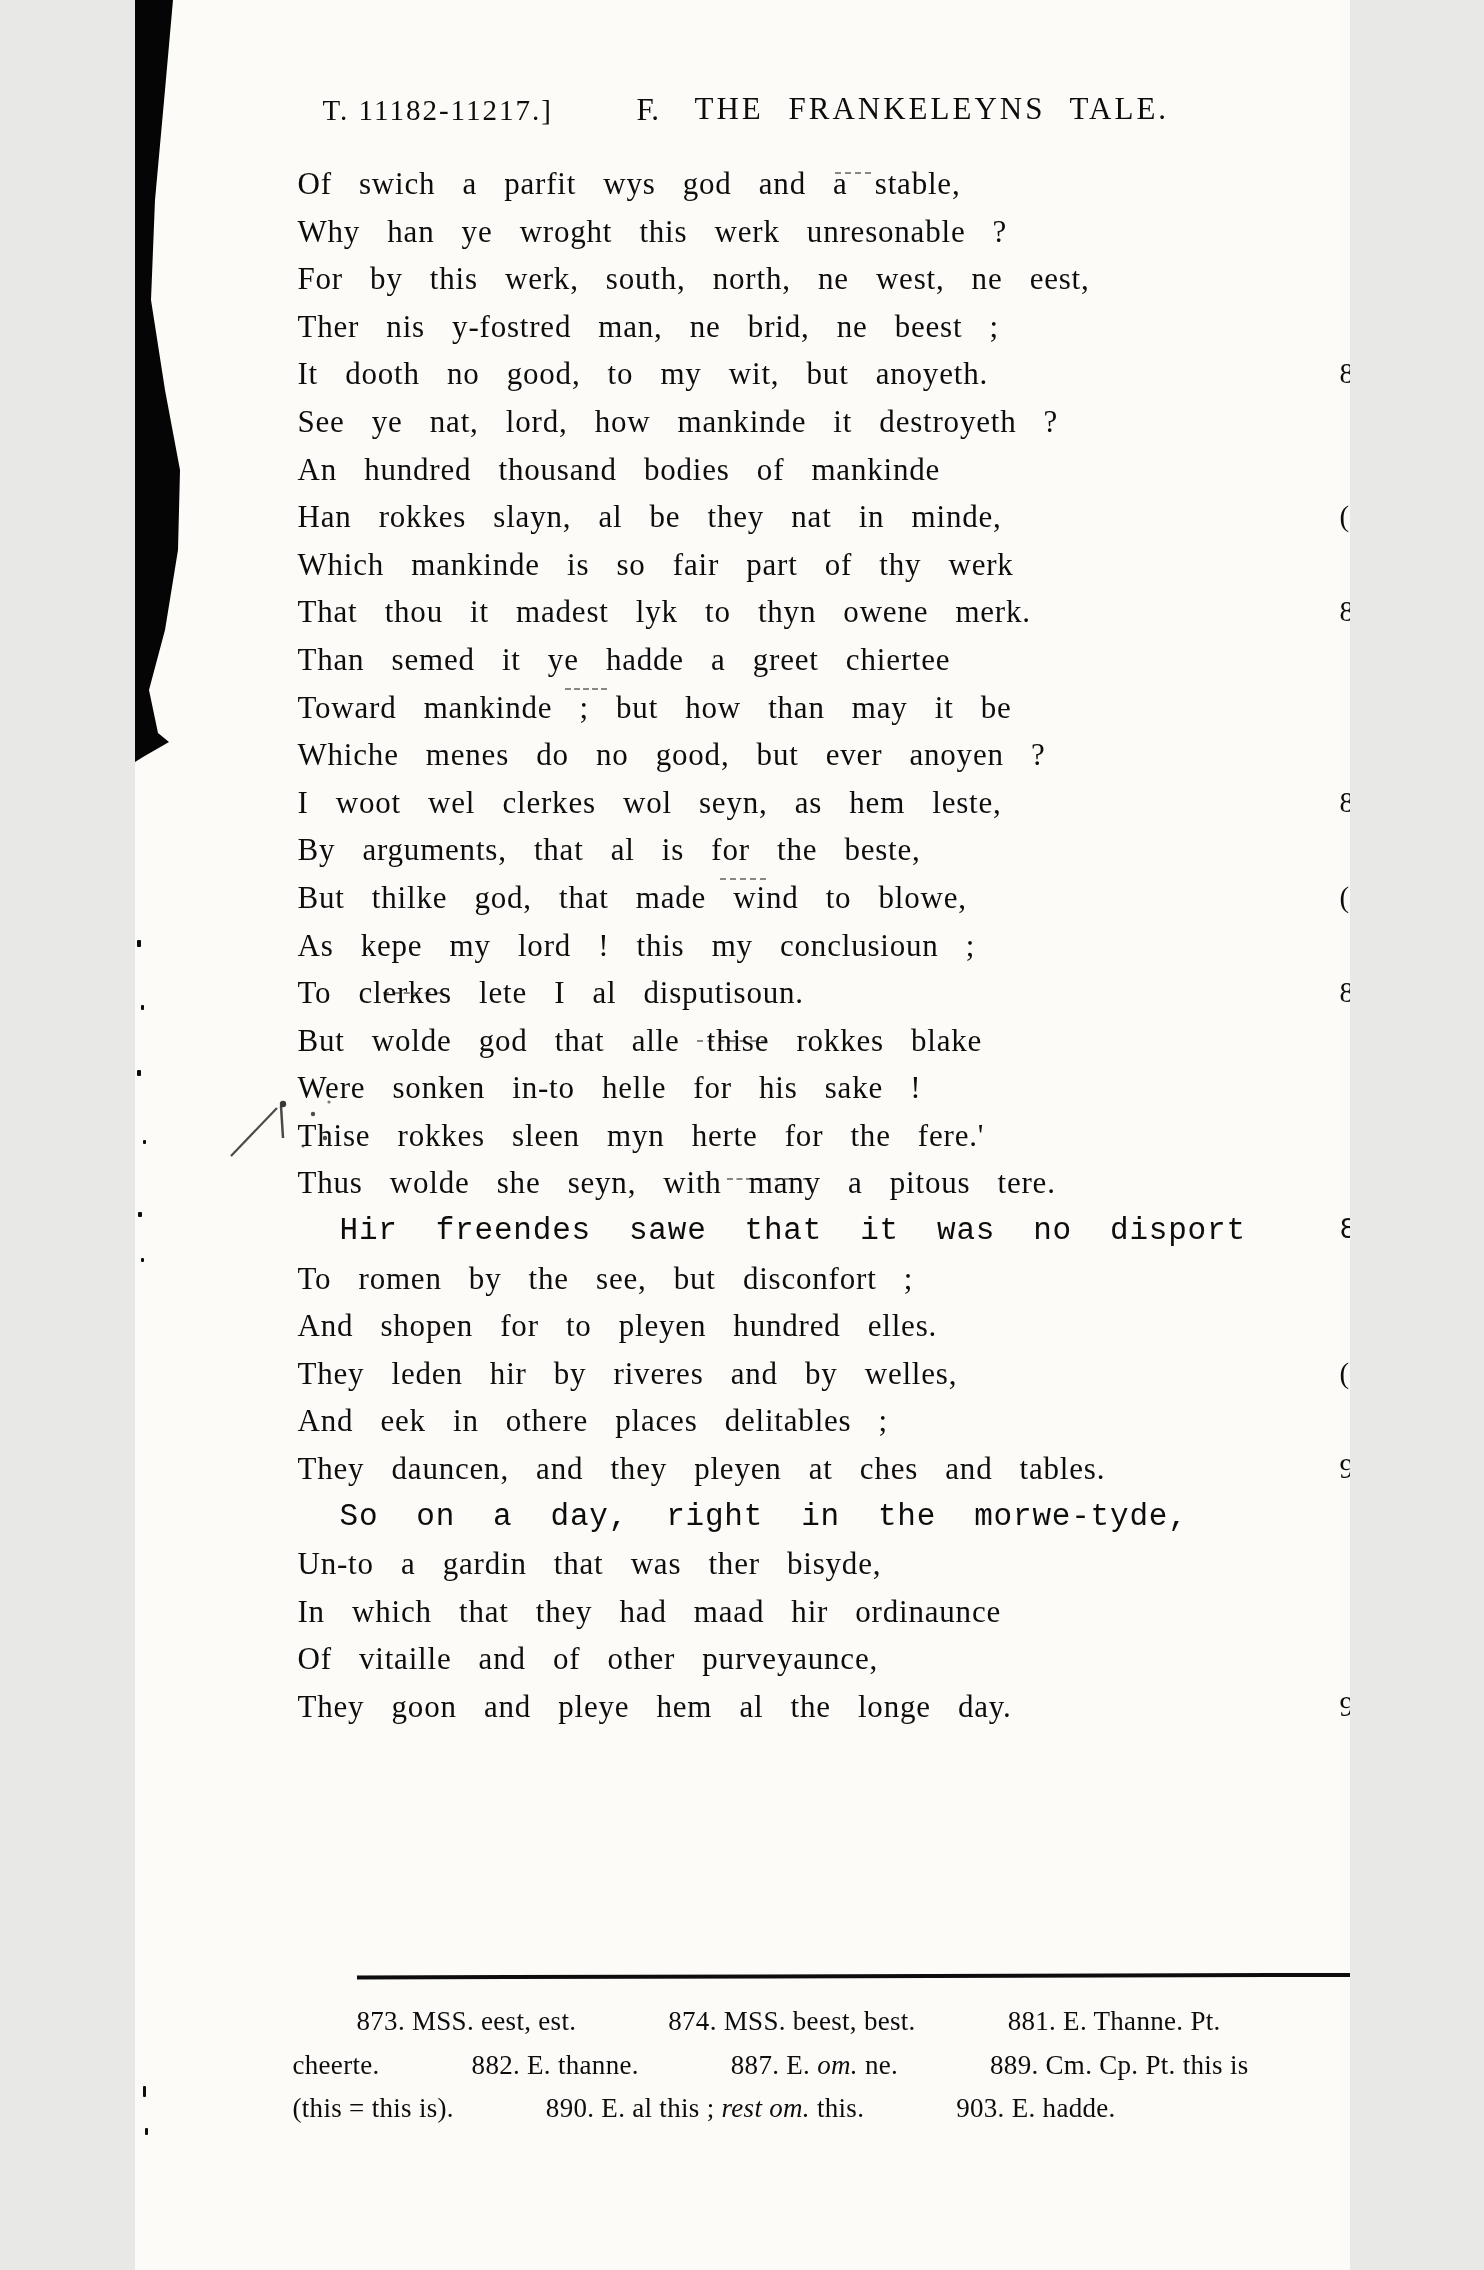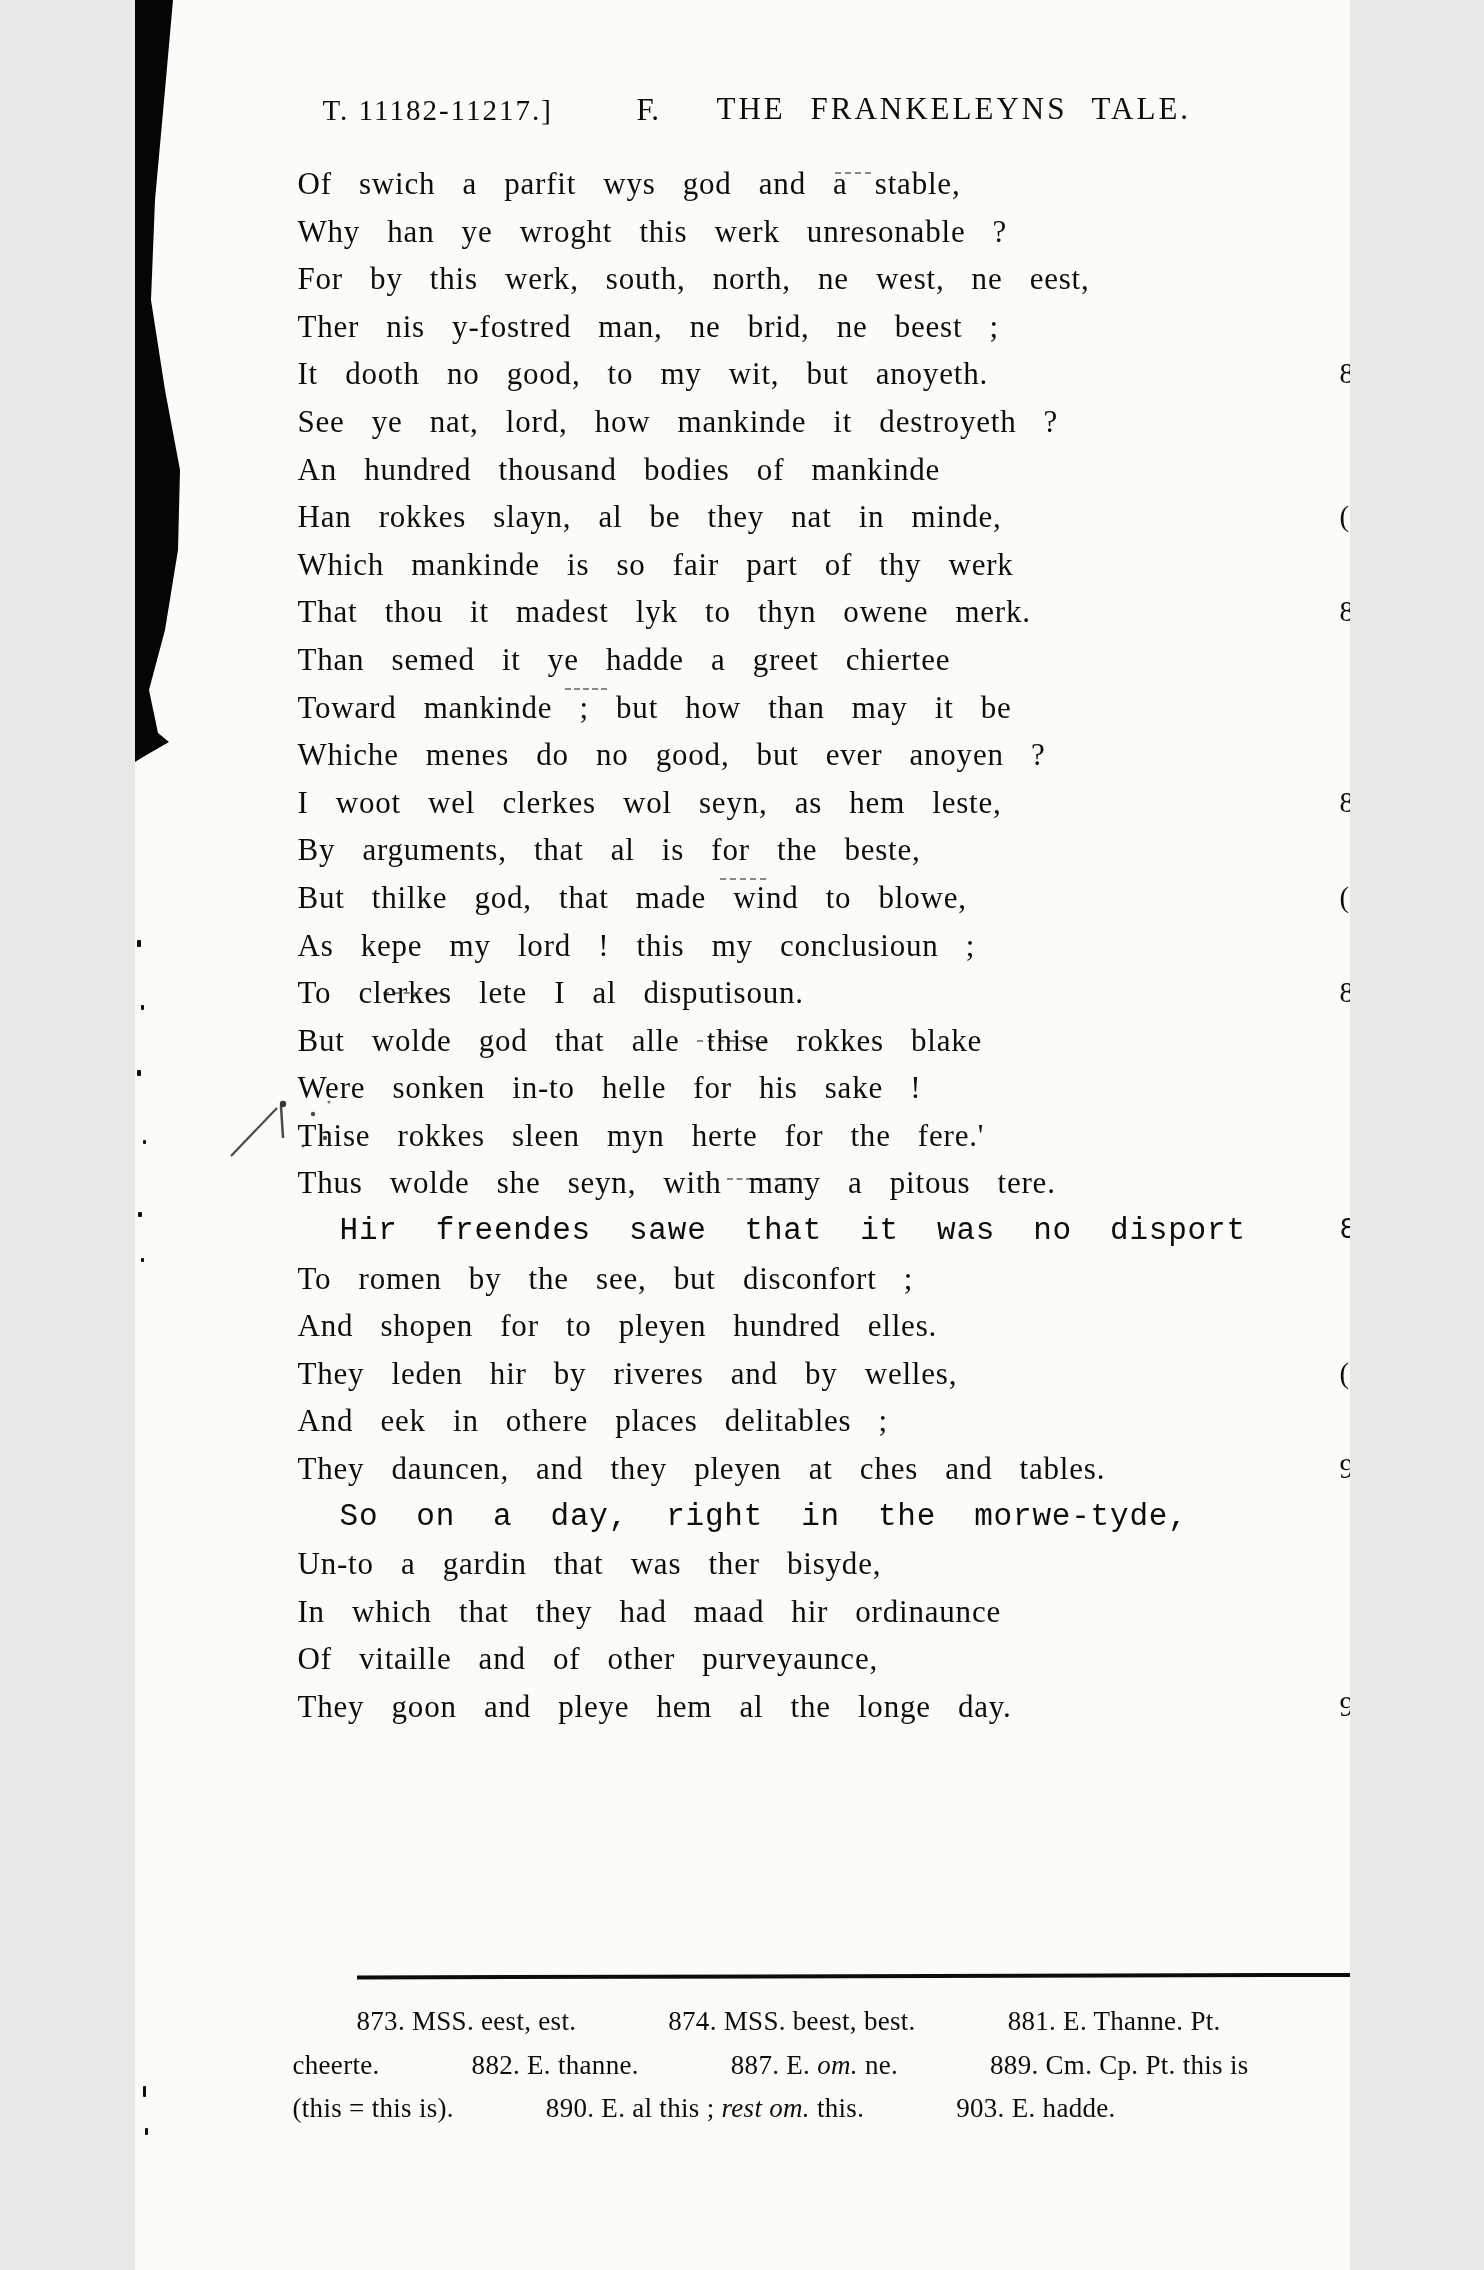--- a/index.html
+++ b/index.html
@@ -12,21 +12,21 @@
     width:1215px;height:2270px;
     margin:0 auto;
     background:var(--paper);
     color:var(--ink);
     font-family:"Liberation Serif", serif;
     overflow:hidden;
   }
   
   .h-range{position:absolute;left:188px;top:94px;font-size:29px;letter-spacing:2px;white-space:nowrap;}
   .h-group{position:absolute;left:502px;top:92px;font-size:31px;}
-  .h-title{position:absolute;left:560px;top:91px;font-size:31px;letter-spacing:3px;word-spacing:14px;white-space:nowrap;margin-left:22px;}
+  .h-title{position:absolute;left:560px;top:91px;font-size:31px;letter-spacing:3px;word-spacing:14px;white-space:nowrap;}
   .h-page{position:absolute;left:1283px;top:91px;font-size:31px;letter-spacing:2px;}
   
   .poem{position:absolute;left:163px;top:166px;width:1190px;font-size:31px;}
   .pline{position:relative;height:47.6px;white-space:nowrap;letter-spacing:0.8px;word-spacing:0.6em;}
   .pline.indent{padding-left:42px;font-family:Liberation Mono, monospace;}
   .pnum{position:absolute;left:1042px;top:1px;font-size:29px;letter-spacing:1px;word-spacing:normal;}
   
   .rule{position:absolute;left:222px;top:1974px;width:1136px;height:4px;background:var(--ink);transform:rotate(-0.15deg);}
   
   .footnotes{position:absolute;left:158px;top:2000px;width:1215px;font-size:27px;line-height:43.5px;}

